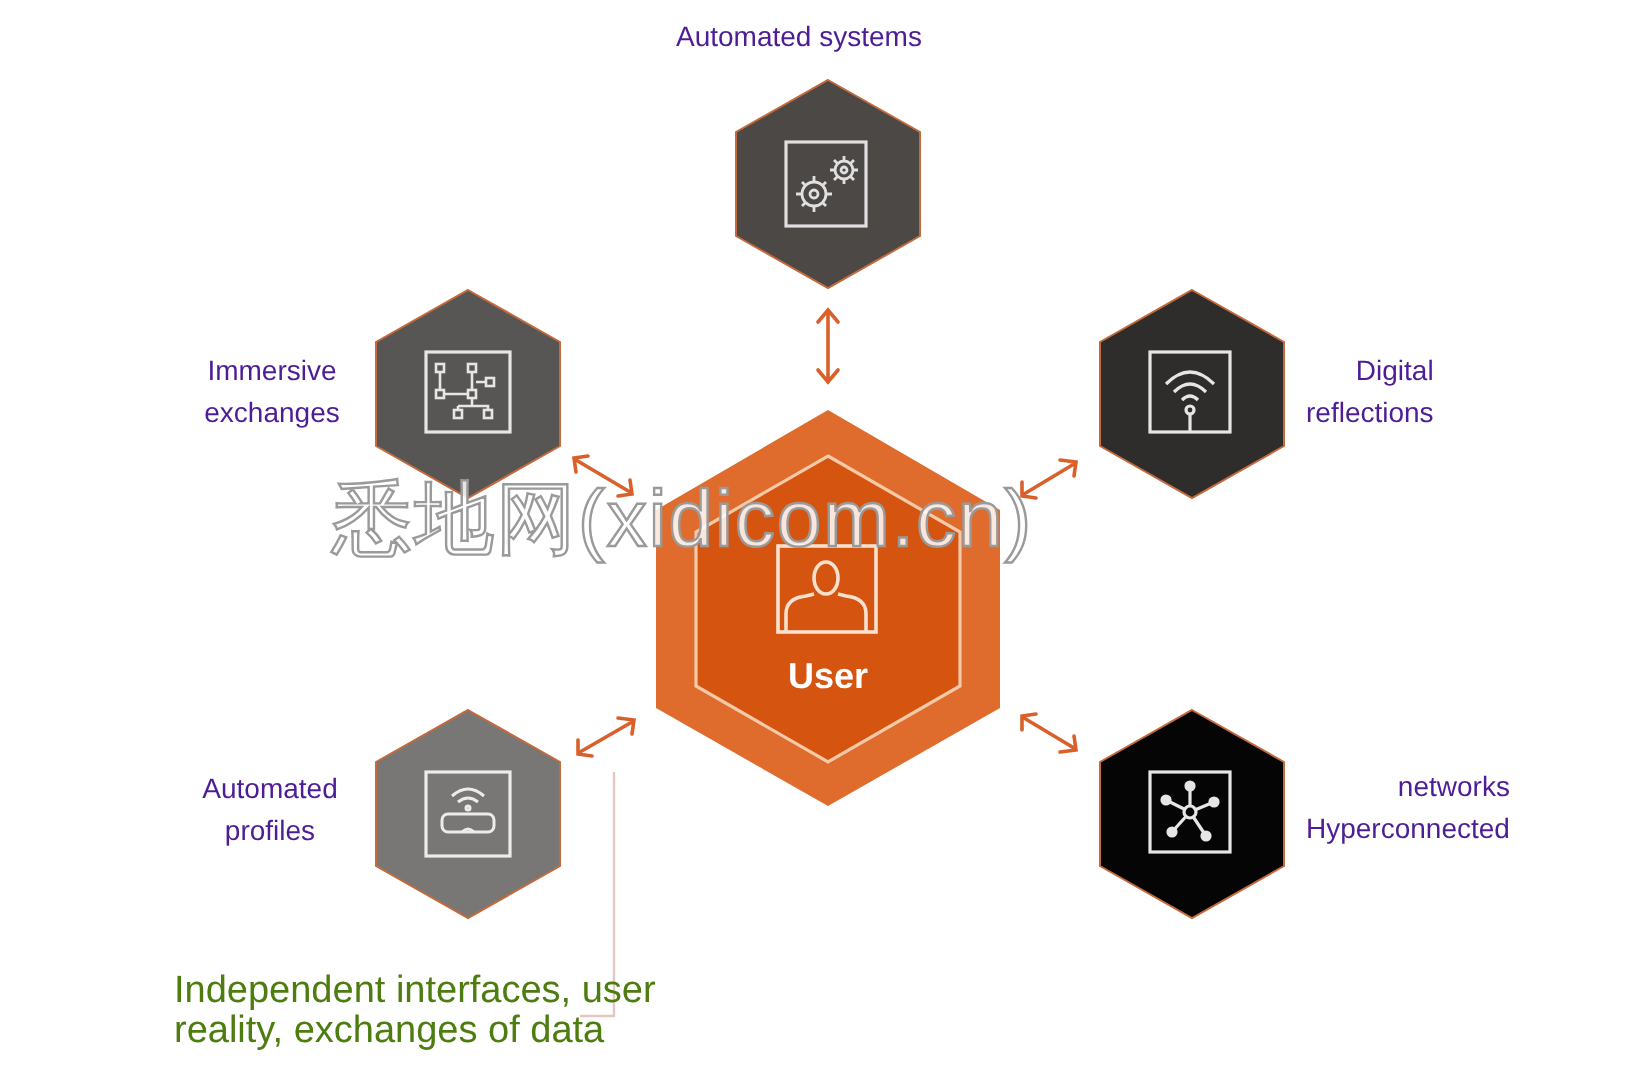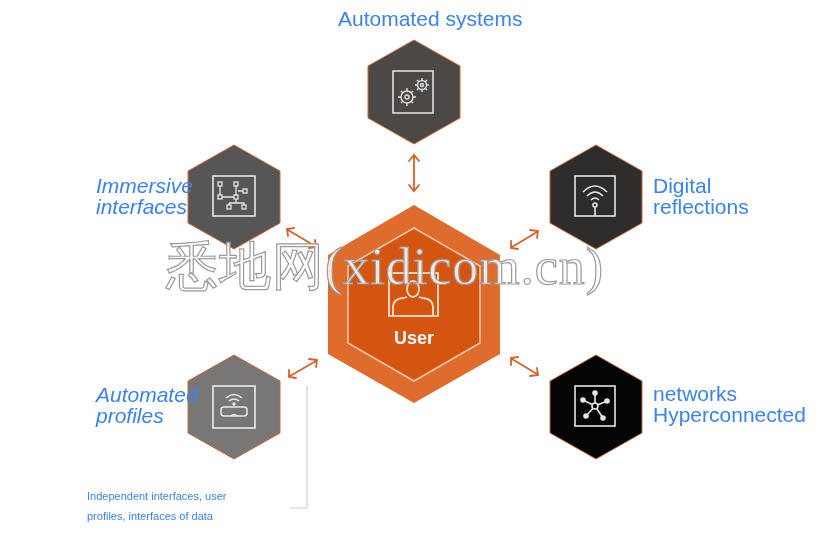--- a/index.html
+++ b/index.html
@@ -1,26 +1,26 @@
 <!DOCTYPE html>
 <html><head>
 <meta charset="utf-8">
 <style>
   html, body { margin: 0; padding: 0; background: #ffffff; }
   body { width: 822px; height: 546px; position: relative; overflow: hidden;
          font-family: "Liberation Sans", sans-serif; color: #2a2a2a; }
   #stage { position: absolute; left: 0; top: 0; width: 822px; height: 546px; }
-  .lbl { position: absolute; font-size: 21px; line-height: 21px; color: #3b82f6; white-space: nowrap; }
-  .lbl.right { text-align: left; font-style: italic; }
-  .lbl.left { text-align: left; }
+  .lbl { position: absolute; font-size: 14px; line-height: 21px; color: #4c1d95; white-space: nowrap; }
+  .lbl.right { text-align: center; }
+  .lbl.left { text-align: right; }
   .lbl span { display: block; }
-  .note { position: absolute; font-size: 11px; line-height: 20px; color: #3b82f6; white-space: nowrap; }
+  .note { position: absolute; font-size: 19px; line-height: 20px; color: #4d7c0f; white-space: nowrap; }
   .note span { display: block; }
-  .watermark { position: absolute; left: 166px; top: 232px; font-family: Liberation Serif, serif;
-               font-size: 52px; letter-spacing: 1px; color: rgba(255,255,255,0.85);
+  .watermark { position: absolute; left: 166px; top: 232px; font-family: Liberation Sans, sans-serif;
+               font-size: 40px; letter-spacing: 1px; color: rgba(255,255,255,0.85);
                -webkit-text-stroke: 1.2px #9a9a9a; white-space: nowrap; pointer-events: none; }
 </style>
 </head>
 <body>
 
 <svg id="stage" width="822" height="546" viewBox="0 0 822 546">
 
   <g>
     <polygon points="414,205 500,255 500,354 414,403 328,354 328,255" fill="#df6c2c"></polygon>
     <polygon points="414,228 480,266 480,343 414,381 348,343 348,266" fill="#d55510" stroke="#f3c9a8" stroke-width="1.6"></polygon>
@@ -117,32 +117,32 @@
   </g>
 
   <path d="M307,386 L307,508 L290,508" fill="none" stroke="#e3c7c0" stroke-width="1.2"></path>
 </svg>
 
 <div class="lbl" style="left:338px; top:8px;">
   <span>Automated systems</span>
 </div>
 <div class="lbl right" style="left:96px; top:175px; width:80px;">
   <span>Immersive</span>
-  <span>interfaces</span>
+  <span>exchanges</span>
 </div>
 <div class="lbl left" style="left:653px; top:175px;">
   <span>Digital</span>
   <span>reflections</span>
 </div>
 <div class="lbl right" style="left:96px; top:384px; width:78px;">
   <span>Automated</span>
   <span>profiles</span>
 </div>
 <div class="lbl left" style="left:653px; top:383px;">
   <span>networks</span>
   <span>Hyperconnected</span>
 </div>
 <div class="note" style="left:87px; top:486px;">
   <span>Independent interfaces, user</span>
-  <span>profiles, interfaces of data</span>
+  <span>reality, exchanges of data</span>
 </div>
 
 <div class="watermark">悉地网(xidicom.cn)</div>
 
 </body></html>

